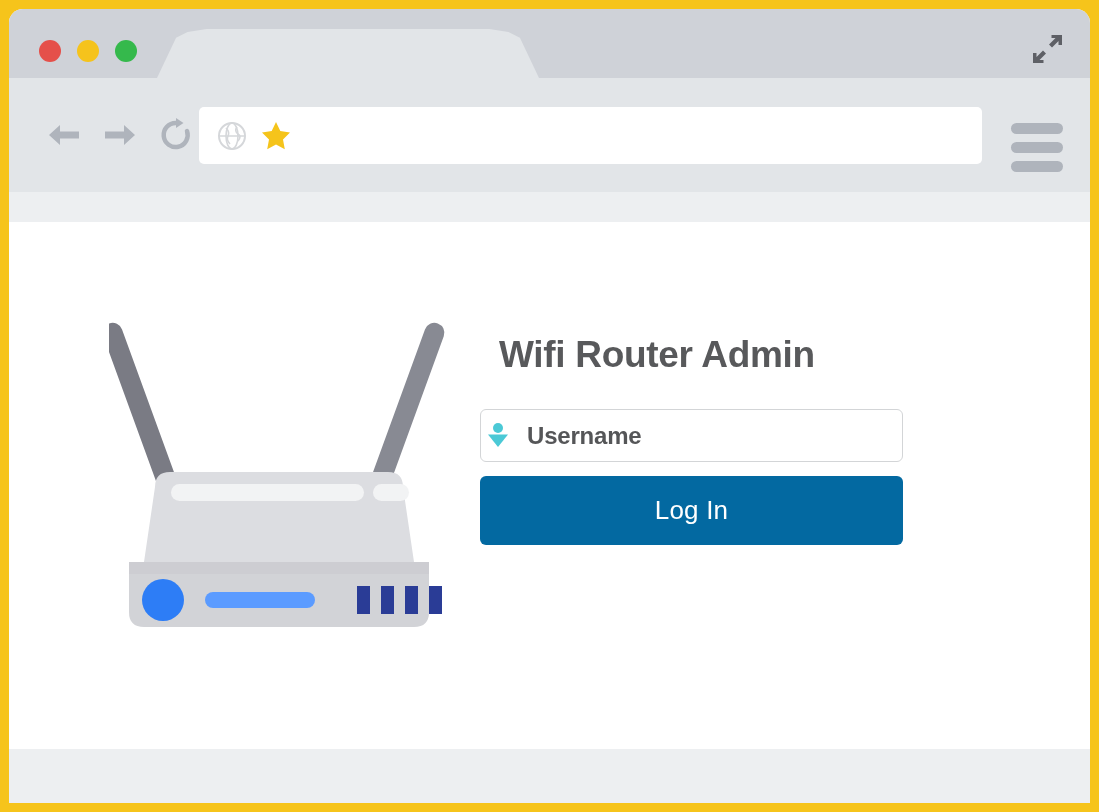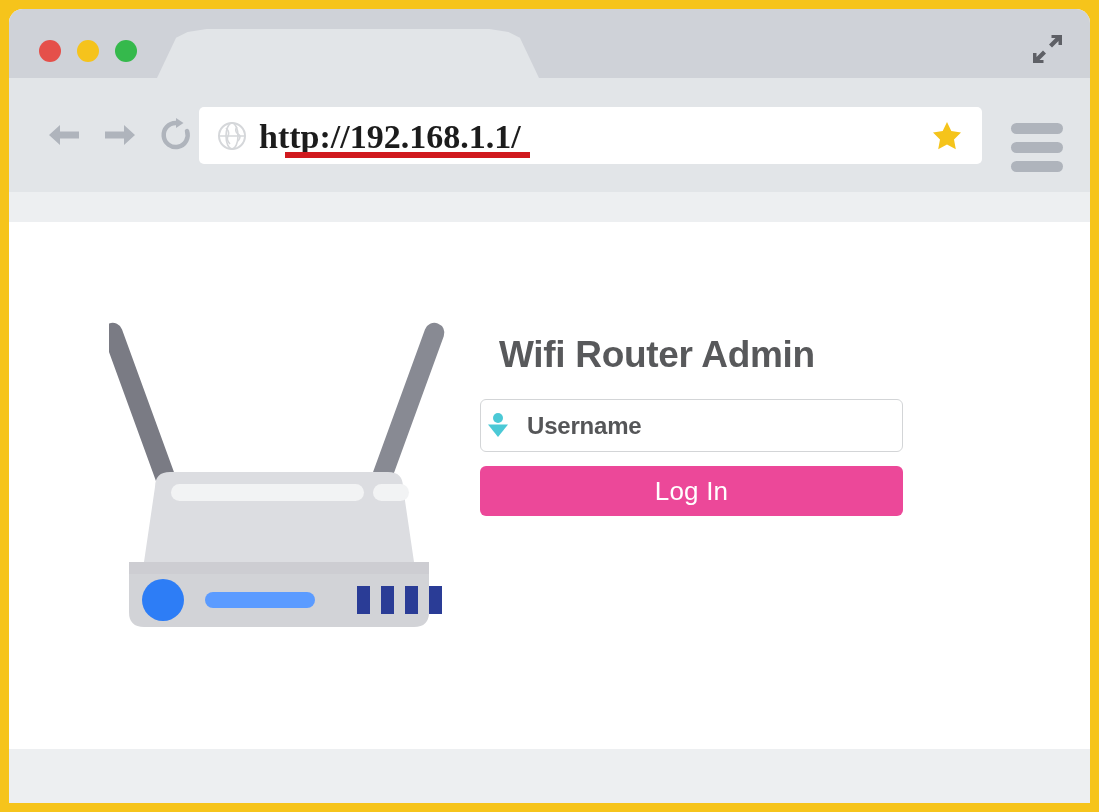--- a/index.html
+++ b/index.html
@@ -185,21 +185,21 @@
     left: 471px;
     top: 112px;
     width: 423px;
   }
 
   #page-title {
     font-size: 37px;
     font-weight: 700;
     color: #58595B;
     letter-spacing: -0.3px;
-    margin-bottom: 23px;
+    margin-bottom: 33px;
     margin-left: 19px;
   }
 
   .input-field {
     position: relative;
     width: 423px;
     height: 53px;
     background: #ffffff;
     border: 1px solid #D3D5D7;
     border-radius: 6px;
@@ -218,22 +218,22 @@
   }
   .field-placeholder {
     font-size: 24px;
     font-weight: 700;
     color: #555658;
     letter-spacing: -0.2px;
   }
 
   #login-button {
     width: 423px;
-    height: 50px;
-    background: #ec4899;
+    height: 69px;
+    background: #0369a1;
     border: none;
     border-radius: 6px;
     color: #ffffff;
     font-family: "Liberation Sans", sans-serif;
     font-size: 26px;
     font-weight: 400;
     letter-spacing: 0.2px;
     cursor: pointer;
     margin-top: 3px;
     display: flex;
@@ -300,24 +300,20 @@
       <div id="url-bar">
         <div id="globe-icon">
           <svg width="30" height="30" viewBox="0 0 30 30">
             <circle cx="15" cy="15" r="13" fill="none" stroke="#D5D7DA" stroke-width="2"></circle>
             <ellipse cx="15" cy="15" rx="6" ry="13" fill="none" stroke="#D5D7DA" stroke-width="1.6"></ellipse>
             <line x1="2" y1="15" x2="28" y2="15" stroke="#D5D7DA" stroke-width="1.6"></line>
             <path d="M9 7 Q13 11 11 15 Q9 19 13 23" fill="none" stroke="#D5D7DA" stroke-width="1.6"></path>
             <path d="M20 6 Q17 10 21 13 Q25 15 21 20" fill="none" stroke="#D5D7DA" stroke-width="1.6"></path>
           </svg>
         </div>
-        <div id="url-text-wrap">
-          <span id="url-text">http://192.168.1.1/</span>
-          <div id="url-underline"></div>
-        </div>
         <div id="star-icon">
           <svg width="34" height="34" viewBox="0 0 34 34">
             <path d="M17 3 L21.3 12.1 L31 13.4 L24 20.4 L25.8 30.2 L17 25.4 L8.2 30.2 L10 20.4 L3 13.4 L12.7 12.1 Z" fill="#F5C41B"></path>
           </svg>
         </div>
       </div>
 
       <div id="menu-icon">
         <div class="menu-bar-line"></div>
         <div class="menu-bar-line"></div>

